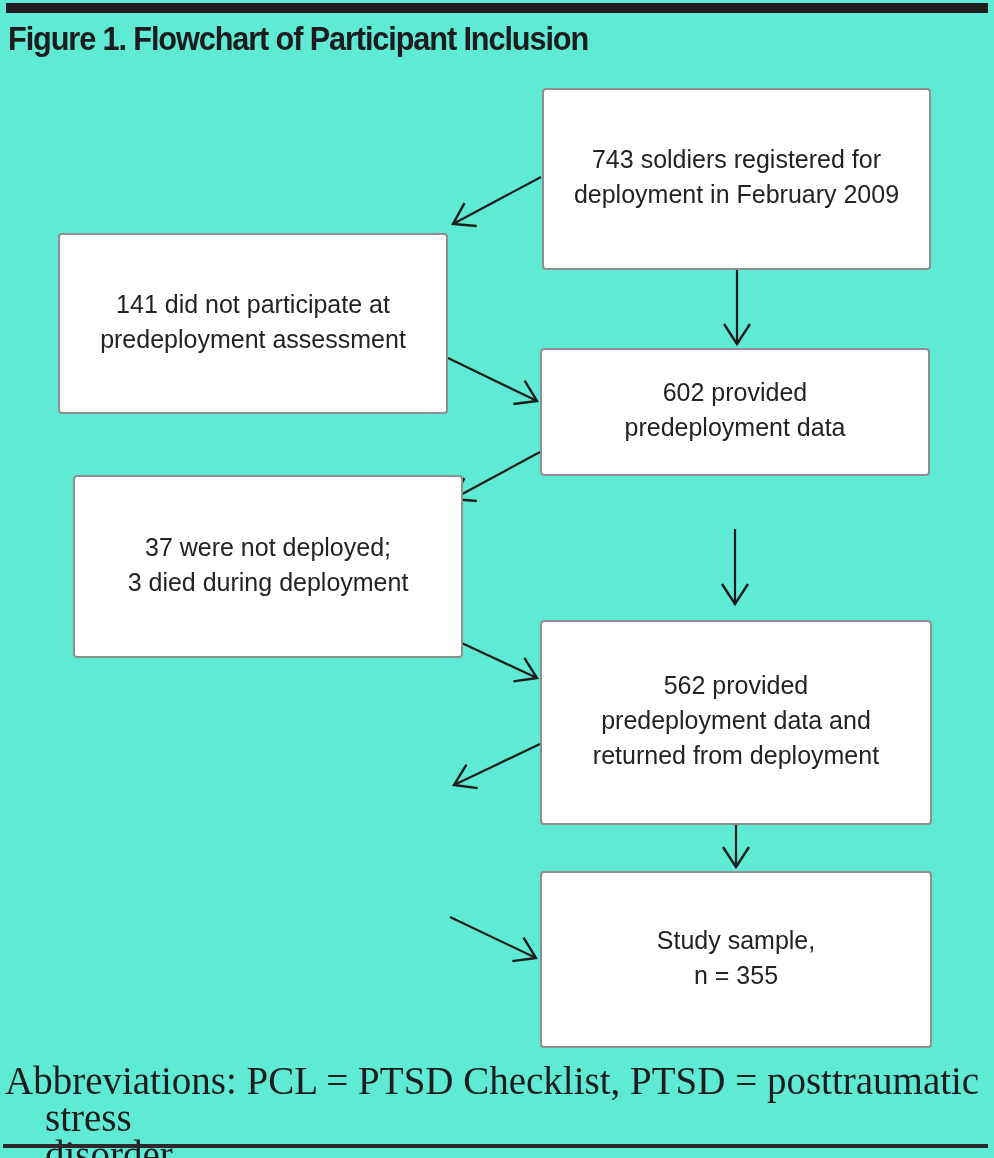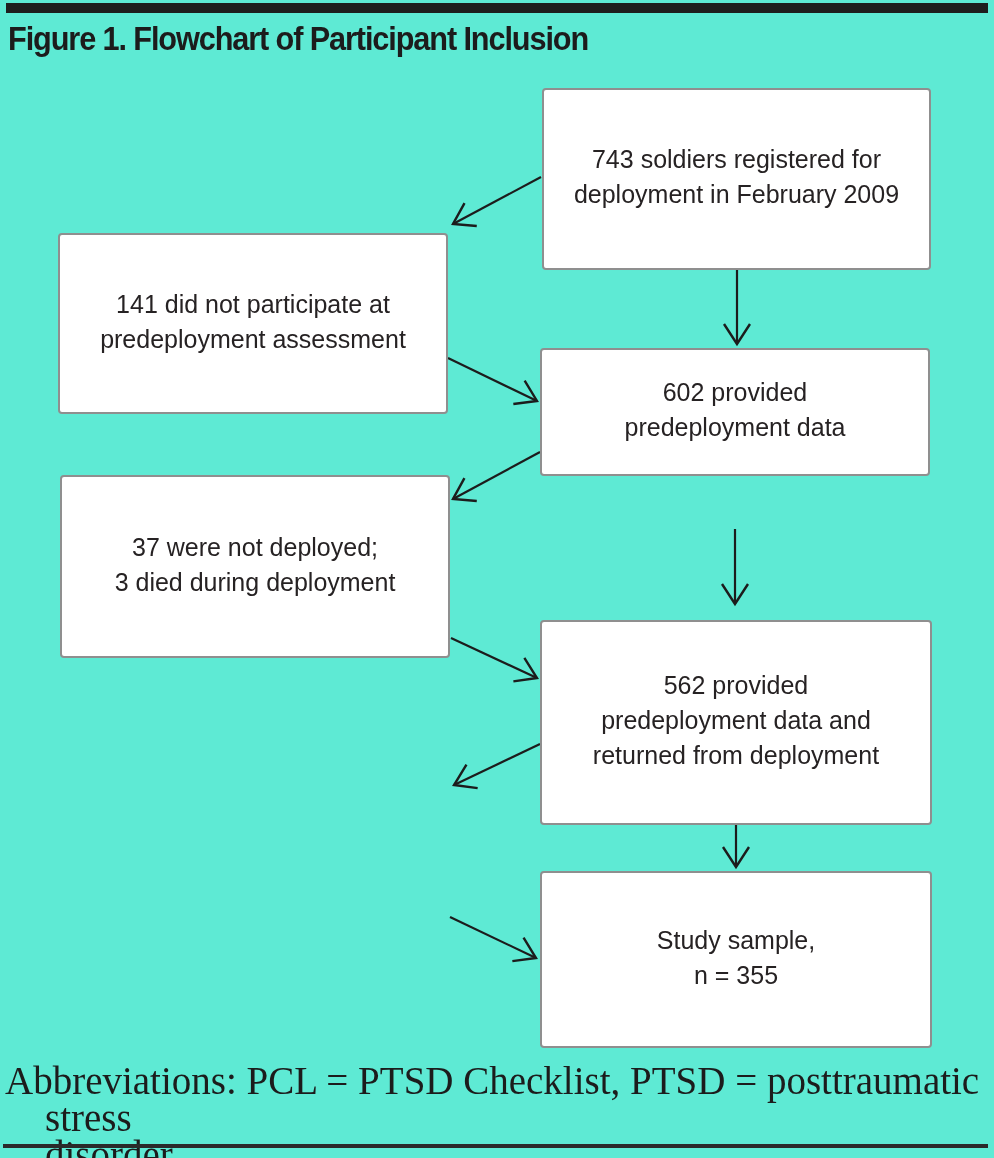--- a/index.html
+++ b/index.html
@@ -57,21 +57,21 @@
     line-height: 35px;
   }
   .box-text {
     white-space: pre-line;
     display: block;
     padding-bottom: 4px;
   }
   #box-registered      { left: 542px; top:  88px; width: 389px; height: 182px; }
   #box-no-predeploy    { left:  58px; top: 202px; width: 390px; height: 181px; margin-top: 31px; }
   #box-provided        { left: 540px; top: 348px; width: 390px; height: 128px; }
-  #box-not-deployed    { left:  60px; top: 475px; width: 390px; height: 183px; }
+  #box-not-deployed    { left:  73px; top: 475px; width: 390px; height: 183px; }
   #box-returned        { left: 540px; top: 608px; width: 392px; height: 205px; margin-top: 12px; }
   #box-outlier         { left:  60px; top: 762px; width: 390px; height: 178px; }
   #box-study-sample    { left: 540px; top: 871px; width: 392px; height: 177px; }
   .footnote {
     position: absolute;
     left: 5px;
     top: 1062px;
     width: 950px;
     margin: 0;
     padding-left: 40px;

